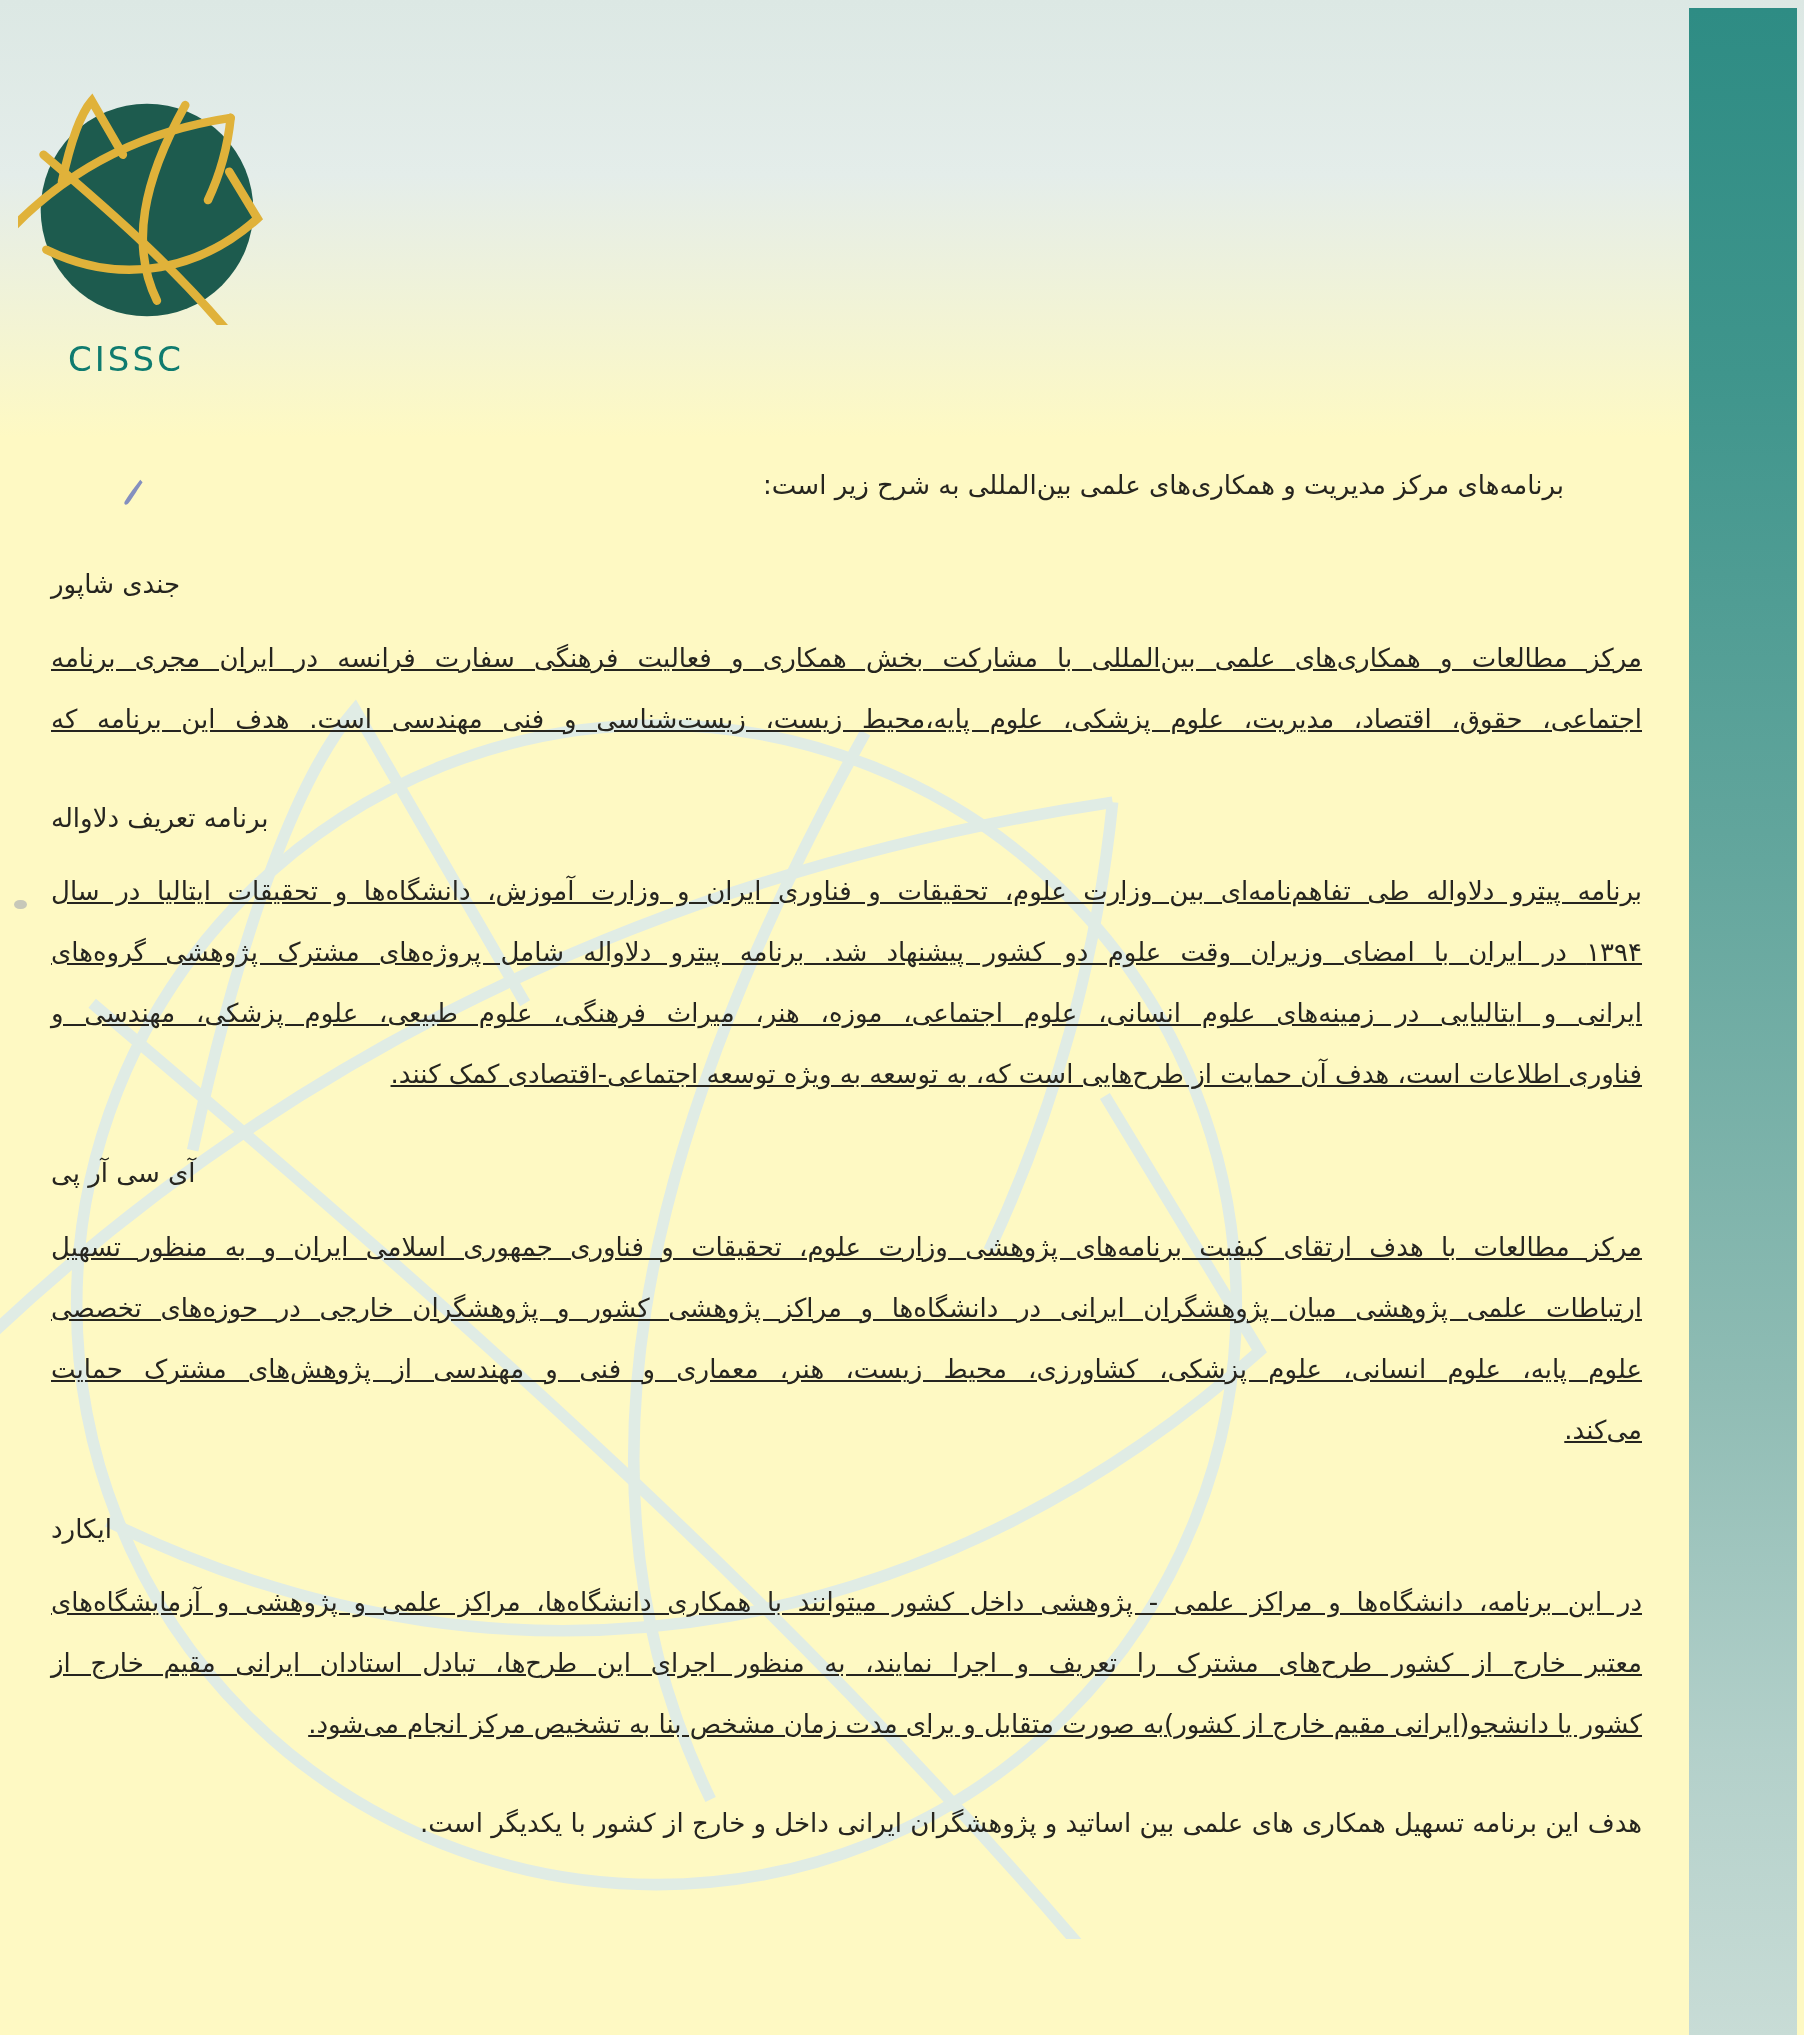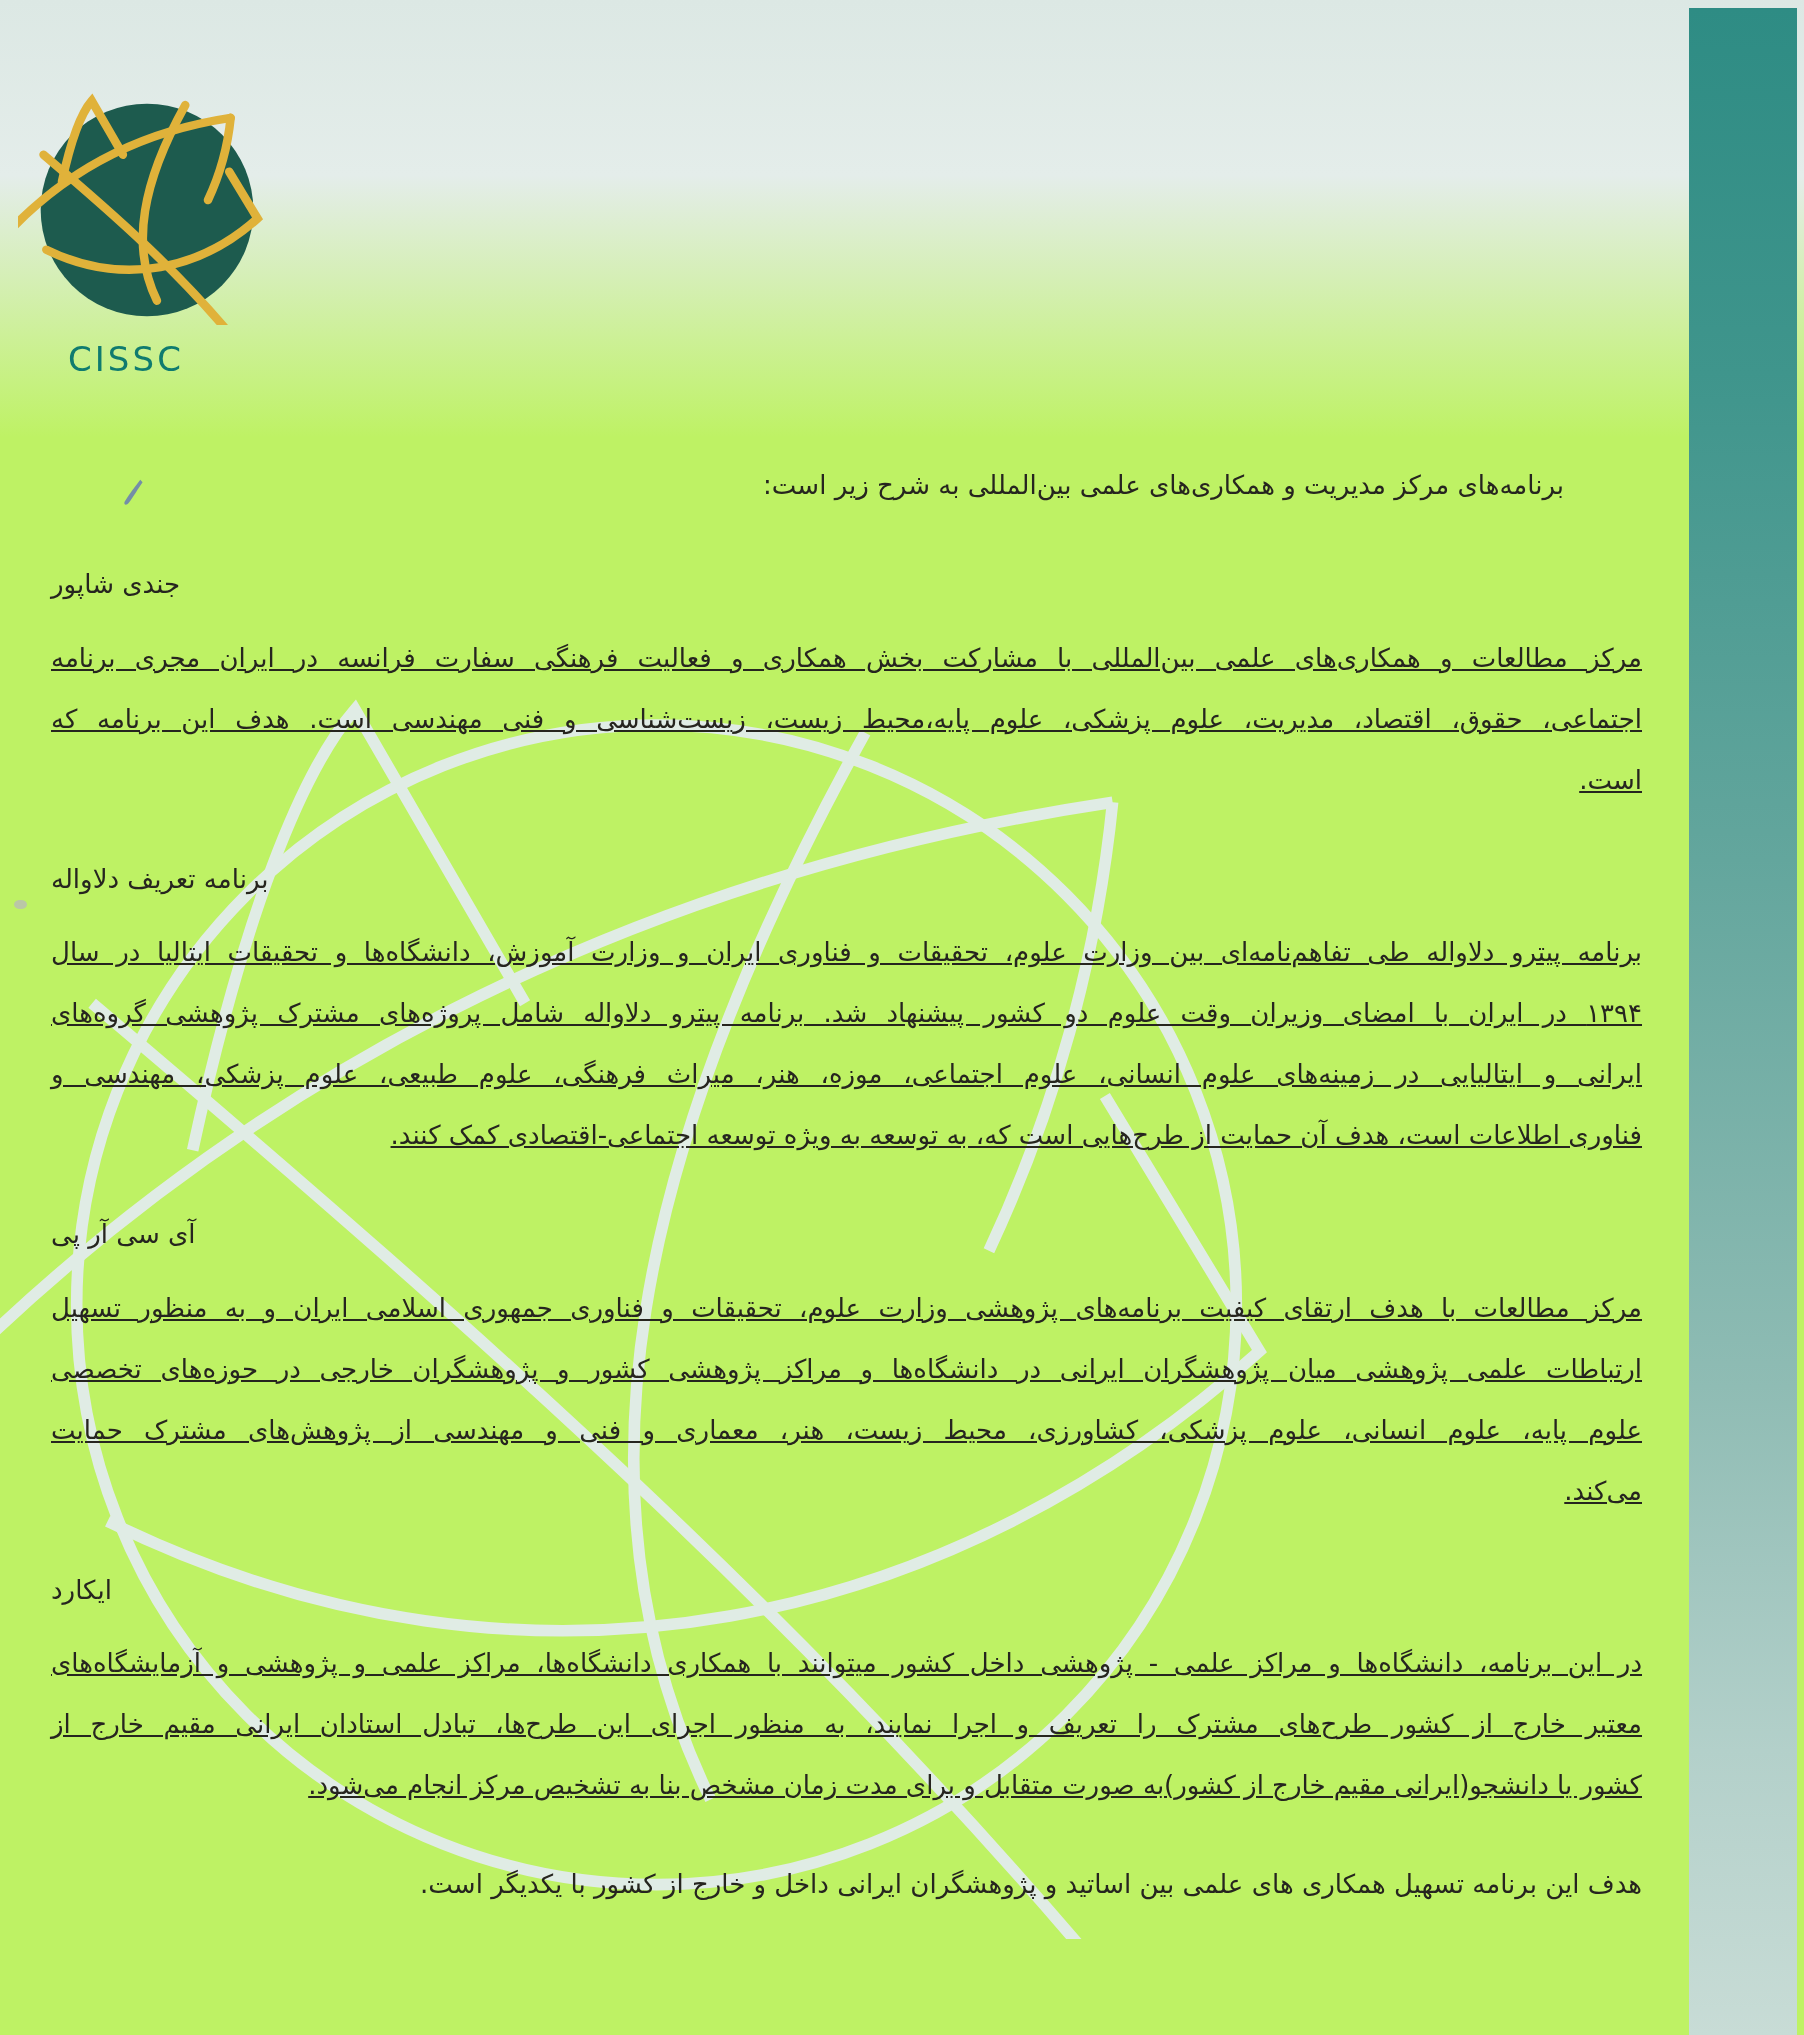--- a/index.html
+++ b/index.html
@@ -1,19 +1,19 @@
 <!DOCTYPE html>
 <html lang="fa" style="font-size:12.5px"><head>
 <meta charset="utf-8">
 <style>
   html,body{margin:0;padding:0;background:#e8e8e6;}
   .page{
     position:relative;
     width:1805px;height:2035px;
-    background:#bef264;
+    background:#fef9c3;
     overflow:hidden;
     font-family:"DejaVu Sans",sans-serif;
     color:#26251f;
   }
   .top-tint{
     position:absolute;left:0;top:0;width:100%;height:438px;
     background:linear-gradient(180deg,#dce8e4 0%,#e4edea 40%,rgba(251,251,247,0) 100%);
     pointer-events:none;
   }
   .side-bar{
@@ -110,21 +110,20 @@
   <div class="speck"></div>
 
   <div class="content">
 
     <div class="intro">برنامه‌های مرکز مدیریت و همکاری‌های علمی بین‌المللی به شرح زیر است:</div>
 
     <div class="heading">جندی شاپور</div>
     <div class="para">
       <div class="pline full">مرکز مطالعات و همکاری‌های علمی بین‌المللی با مشارکت بخش همکاری و فعالیت فرهنگی سفارت فرانسه در ایران مجری برنامه</div>
       <div class="pline full">اجتماعی، حقوق، اقتصاد، مدیریت، علوم پزشکی، علوم پایه،محیط زیست، زیست‌شناسی و فنی مهندسی است. هدف این برنامه که</div>
-      <div class="pline">است.</div>
     </div>
 
     <div class="heading">برنامه تعریف دلاواله</div>
     <div class="para">
       <div class="pline full">برنامه پیترو دلاواله طی تفاهم‌نامه‌ای بین وزارت علوم، تحقیقات و فناوری ایران و وزارت آموزش، دانشگاه‌ها و تحقیقات ایتالیا در سال</div>
       <div class="pline full">۱۳۹۴ در ایران با امضای وزیران وقت علوم دو کشور پیشنهاد شد. برنامه پیترو دلاواله شامل پروژه‌های مشترک پژوهشی گروه‌های</div>
       <div class="pline full">ایرانی و ایتالیایی در زمینه‌های علوم انسانی، علوم اجتماعی، موزه، هنر، میراث فرهنگی، علوم طبیعی، علوم پزشکی، مهندسی و</div>
       <div class="pline">فناوری اطلاعات است، هدف آن حمایت از طرح‌هایی است که، به توسعه به ویژه توسعه اجتماعی-اقتصادی کمک کنند.</div>
     </div>
 

